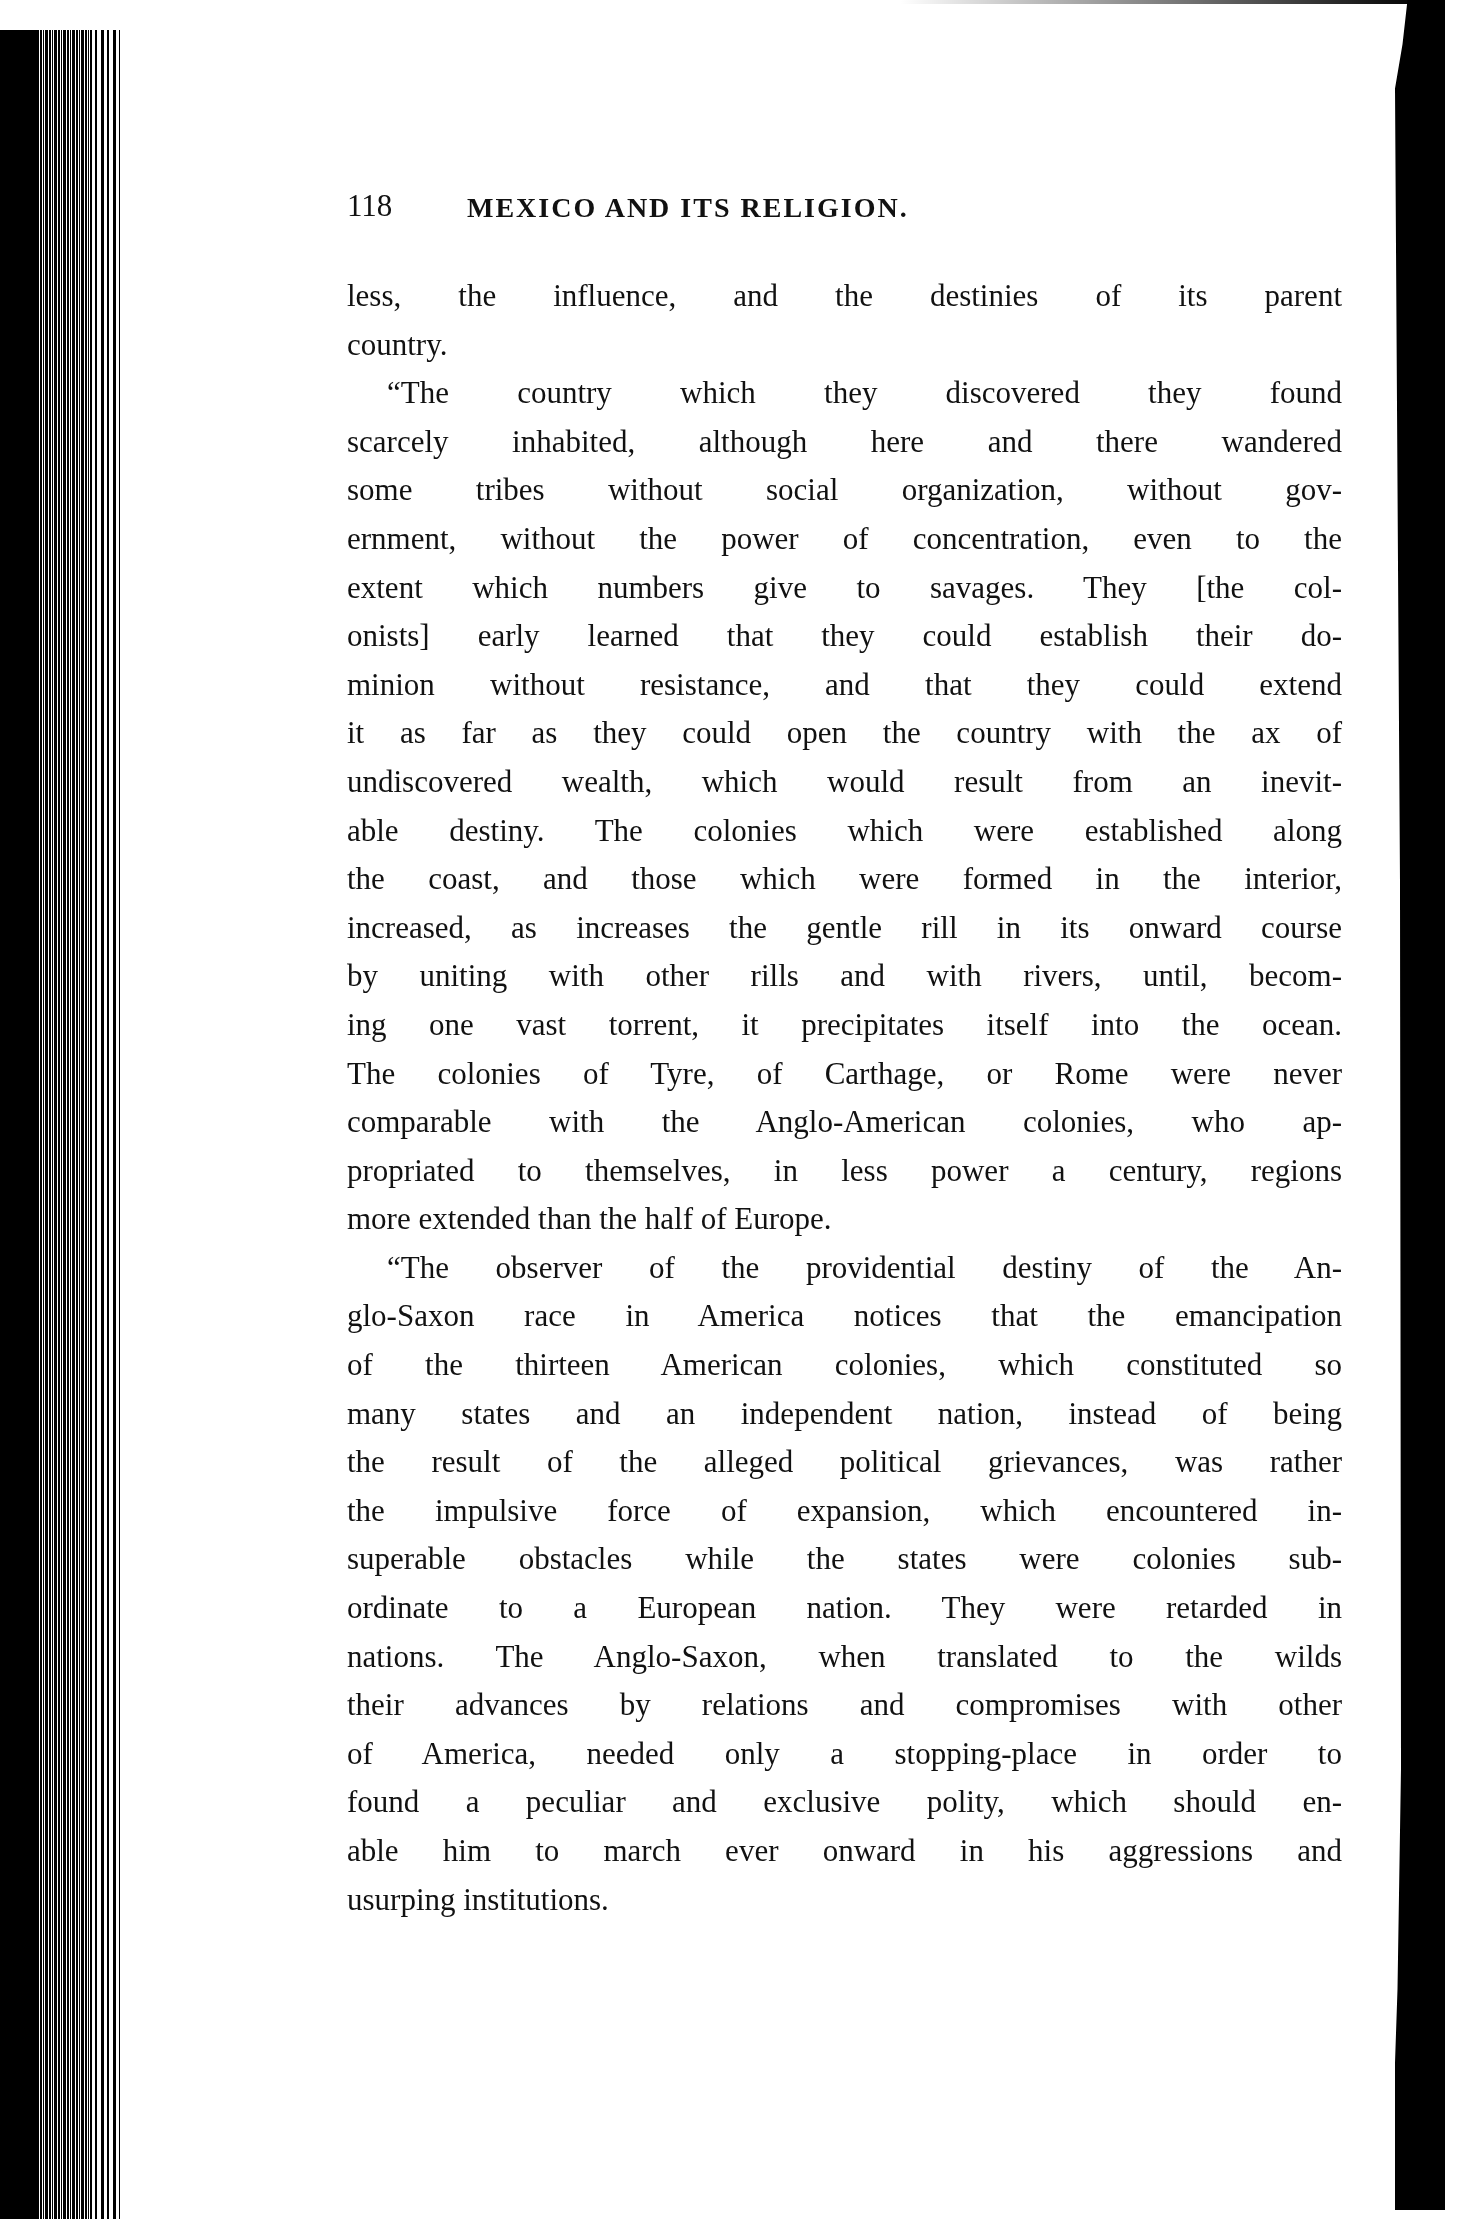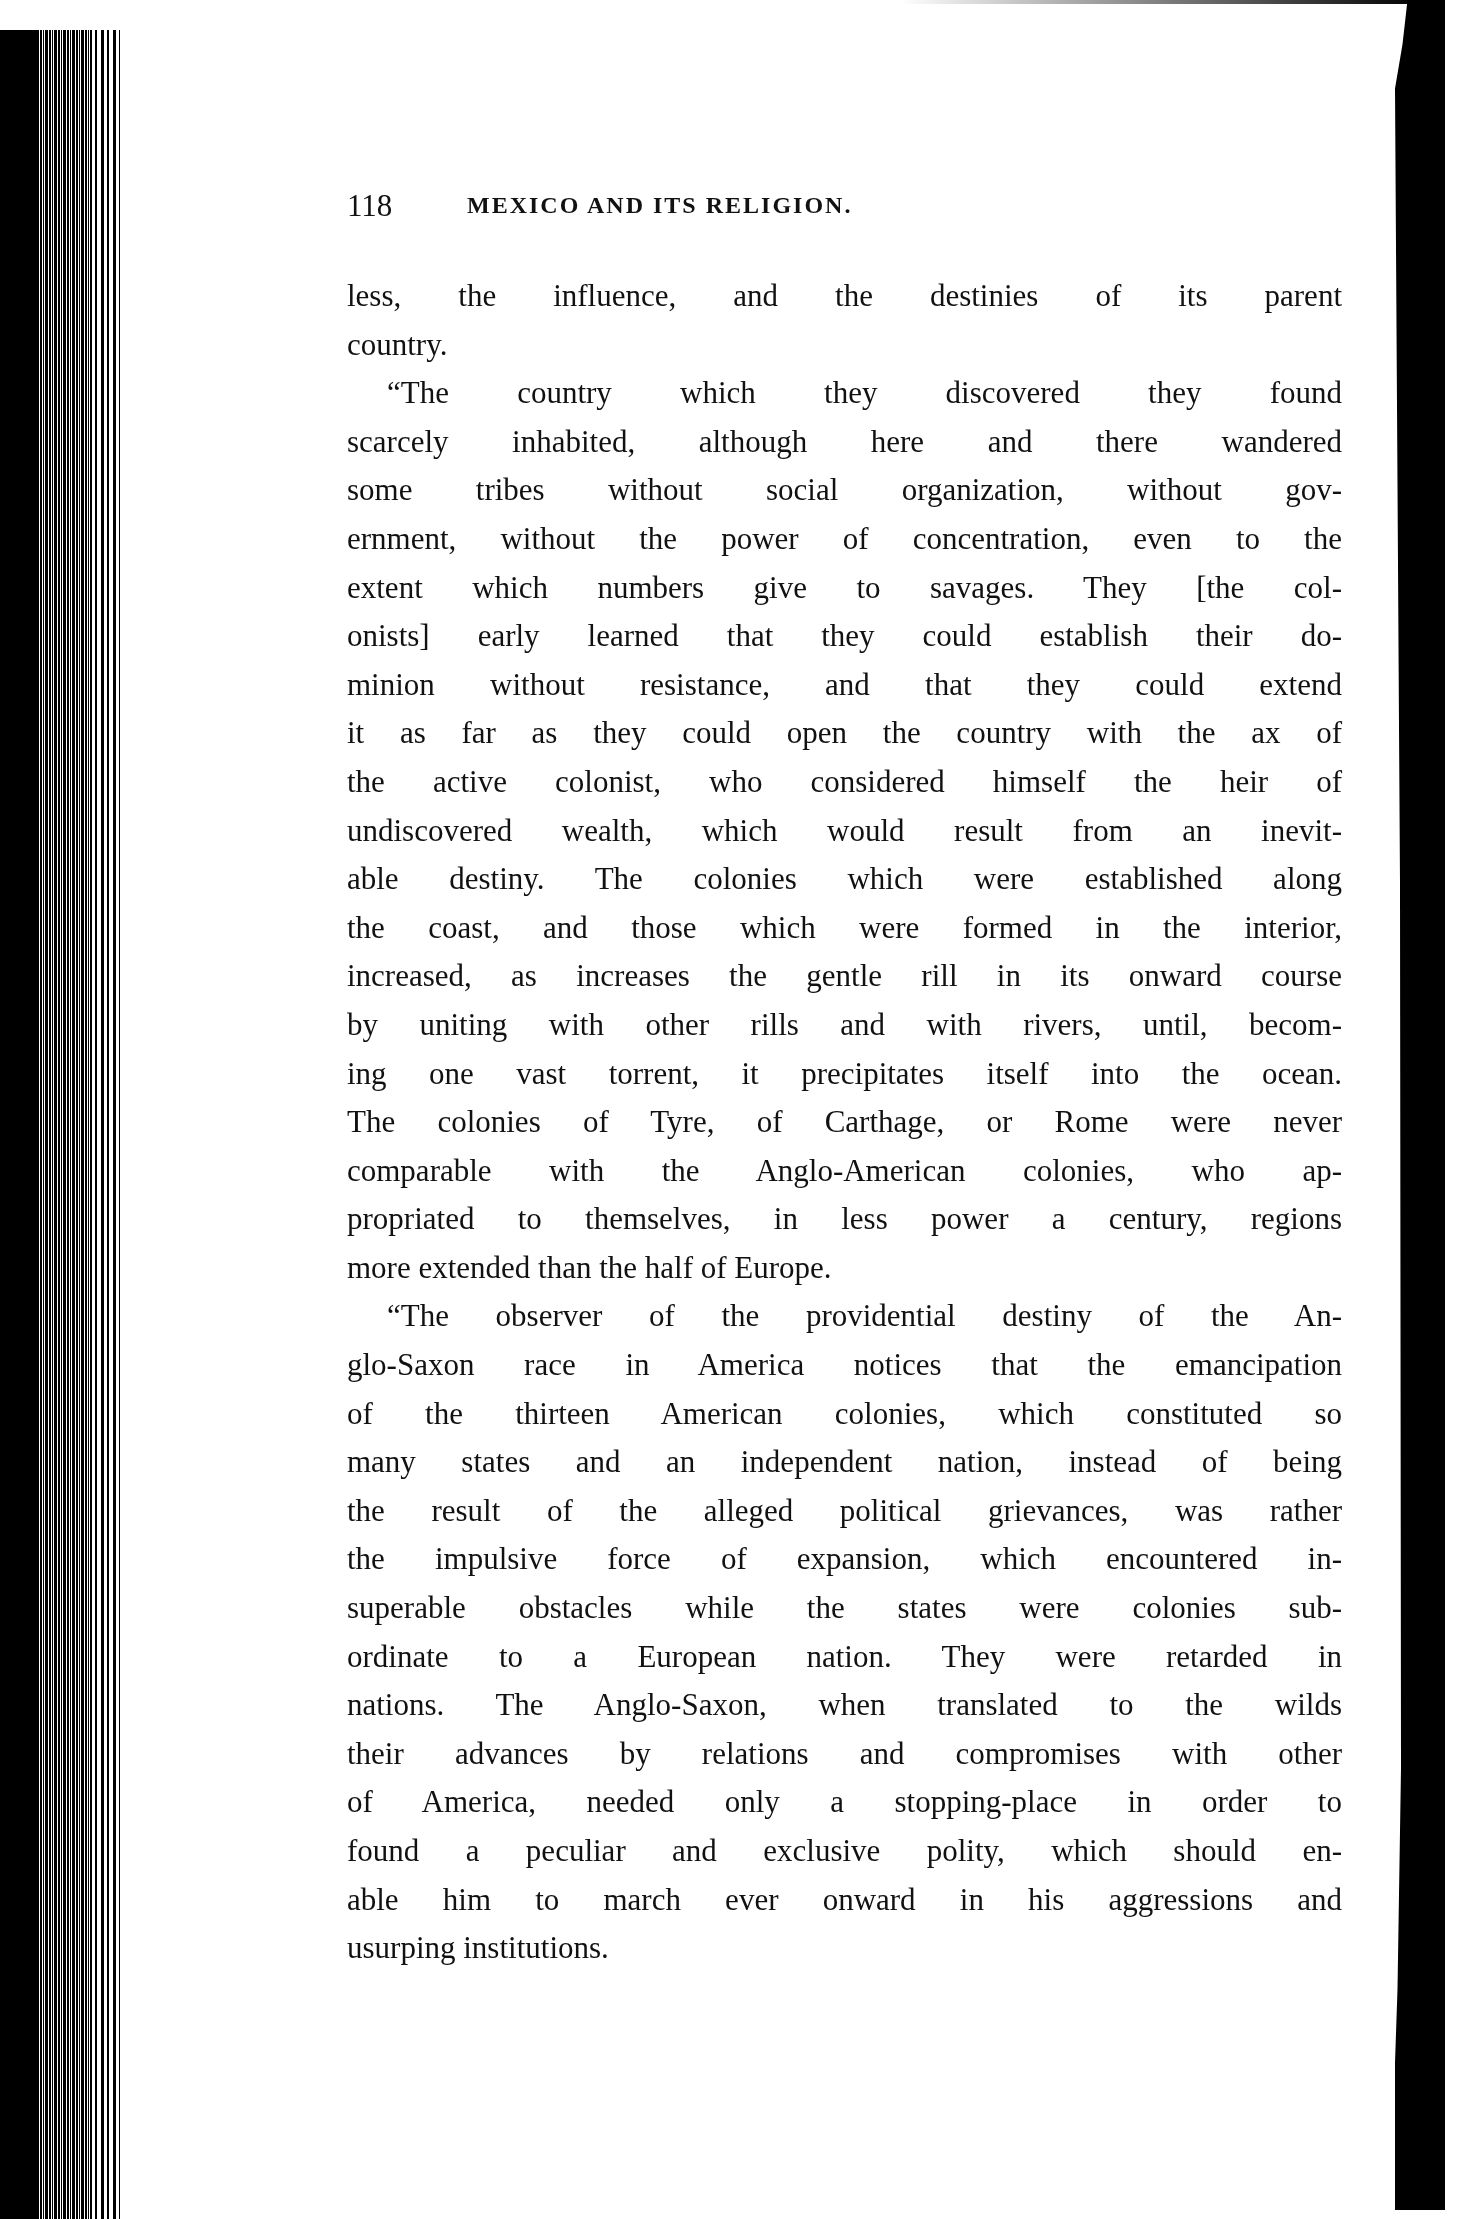--- a/index.html
+++ b/index.html
@@ -36,21 +36,21 @@
   }
   .header {
     position: absolute; top: 188px; left: 0; width: 995px; height: 40px;
   }
   .page-number {
     position: absolute; left: 0; top: 0;
     font-size: 31px;
   }
   .running-head {
     position: absolute; left: 120px; top: 4px;
-    font-size: 24px; font-weight: bold; letter-spacing: 2px;
+    font-size: 28px; font-weight: bold; letter-spacing: 2px;
   }
   .body {
     position: absolute; top: 272px; left: 0; width: 995px;
     font-size: 31px; line-height: 48.6px;
   }
   .line {
     display: block; white-space: nowrap; text-align: justify;
     text-align-last: justify; height: 48.6px;
   }
   .line.last { text-align-last: left; }
@@ -72,21 +72,20 @@
       <span class="line">less, the influence, and the destinies of its parent</span>
       <span class="line last">country.</span>
       <span class="line indent">“The country which they discovered they found</span>
       <span class="line">scarcely inhabited, although here and there wandered</span>
       <span class="line">some tribes without social organization, without gov-</span>
       <span class="line">ernment, without the power of concentration, even to the</span>
       <span class="line">extent which numbers give to savages.  They [the col-</span>
       <span class="line">onists] early learned that they could establish their do-</span>
       <span class="line">minion without resistance, and that they could extend</span>
       <span class="line">it as far as they could open the country with the ax of</span>
-      <span class="line">the active colonist, who considered himself the heir of</span>
       <span class="line">undiscovered wealth, which would result from an inevit-</span>
       <span class="line">able destiny.  The colonies which were established along</span>
       <span class="line">the coast, and those which were formed in the interior,</span>
       <span class="line">increased, as increases the gentle rill in its onward course</span>
       <span class="line">by uniting with other rills and with rivers, until, becom-</span>
       <span class="line">ing one vast torrent, it precipitates itself into the ocean.</span>
       <span class="line">The colonies of Tyre, of Carthage, or Rome were never</span>
       <span class="line">comparable with the Anglo-American colonies, who ap-</span>
       <span class="line">propriated to themselves, in less power a century, regions</span>
       <span class="line last">more extended than the half of Europe.</span>

